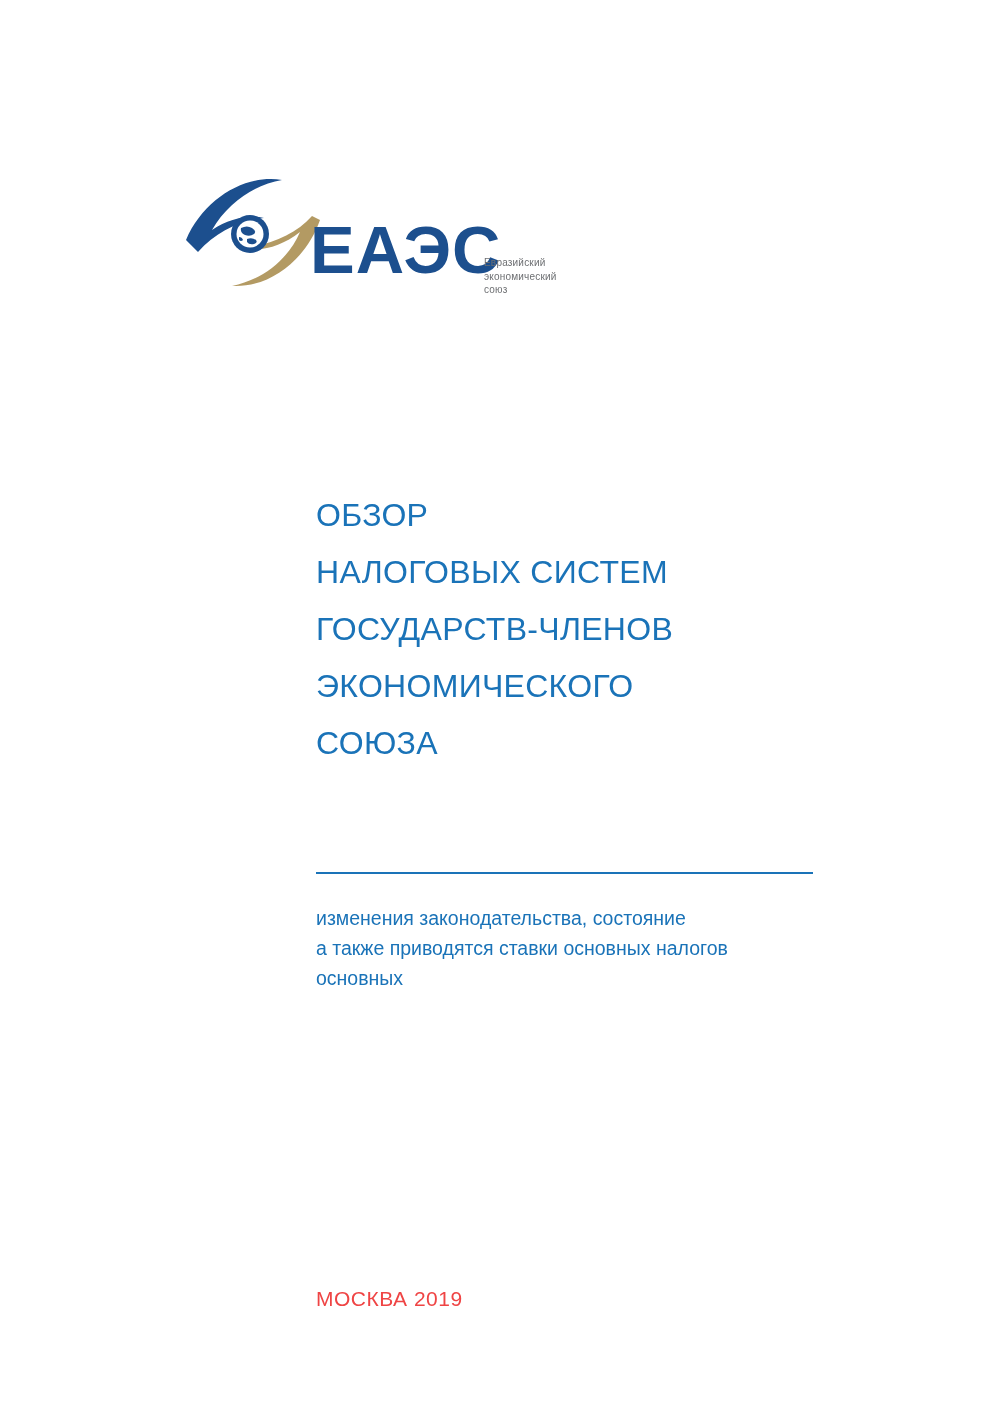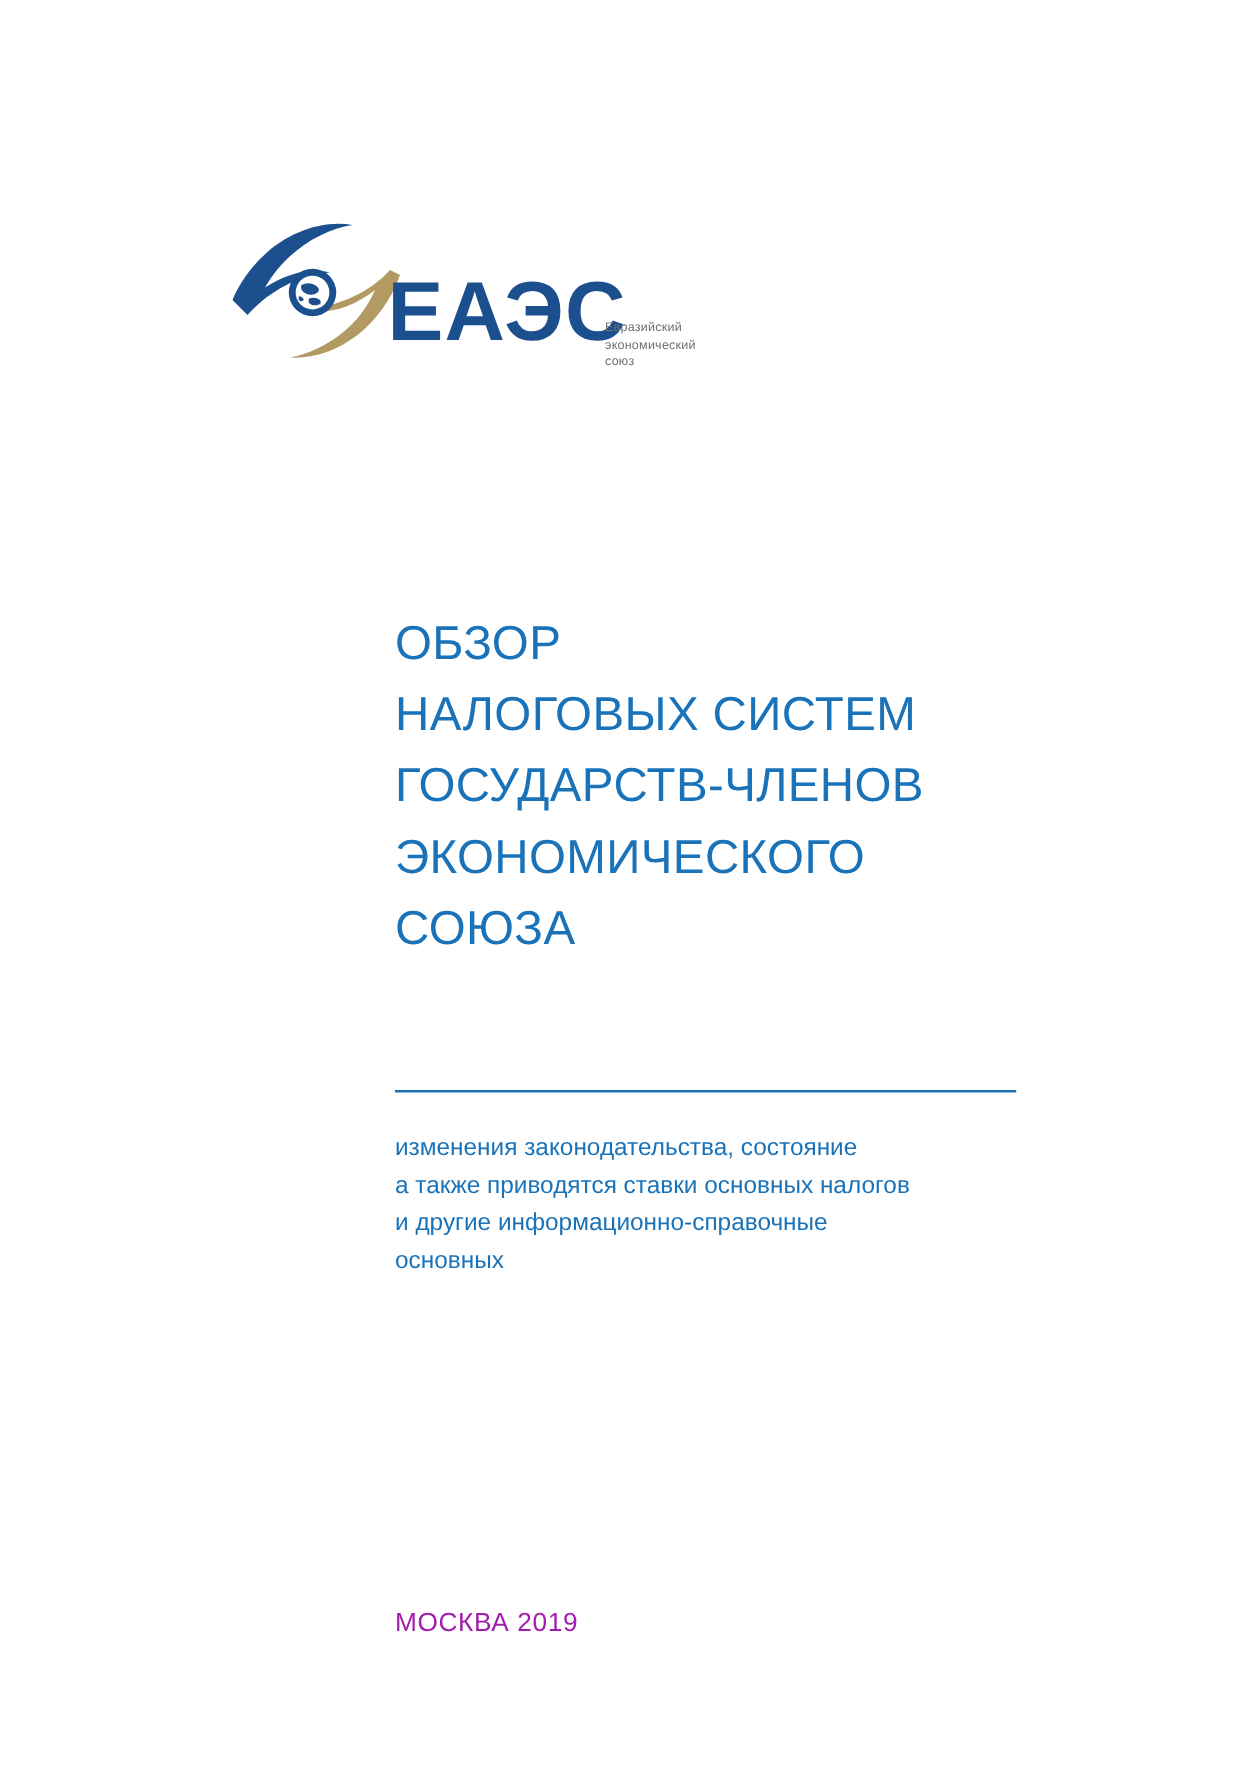--- a/index.html
+++ b/index.html
@@ -58,21 +58,21 @@
     letter-spacing: 0.2px;
   }
   .logo-sub div { white-space: nowrap; }
 
   
   .title {
     position: absolute;
     left: 316px;
     top: 487px;
     width: 600px;
-    font-size: 38px;
+    font-size: 32px;
     line-height: 57px;
     font-weight: normal;
     color: #1a73b8;
     letter-spacing: 0.3px;
   }
   .title div { white-space: nowrap; }
 
   
   .divider {
     position: absolute;
@@ -95,21 +95,21 @@
   }
   .annotation div { white-space: nowrap; }
 
   
   .imprint {
     position: absolute;
     left: 316px;
     top: 1287px;
     font-size: 21px;
     letter-spacing: 0.5px;
-    color: #a21caf;
+    color: #ef4444;
   }
 </style>
 </head>
 <body>
 
 <div class="page">
 
   <div class="logo-block">
 
     <div class="logo-mark">
@@ -143,19 +143,18 @@
     <div>ГОСУДАРСТВ-ЧЛЕНОВ</div>
     <div>ЭКОНОМИЧЕСКОГО</div>
     <div>СОЮЗА</div>
   </div>
 
   <div class="divider"></div>
 
   <div class="annotation">
     <div>изменения законодательства, состояние</div>
     <div>а также приводятся ставки основных налогов</div>
-    <div>и другие информационно-справочные</div>
     <div>основных</div>
   </div>
 
   <div class="imprint">МОСКВА 2019</div>
 
 </div>
 
 </body></html>

